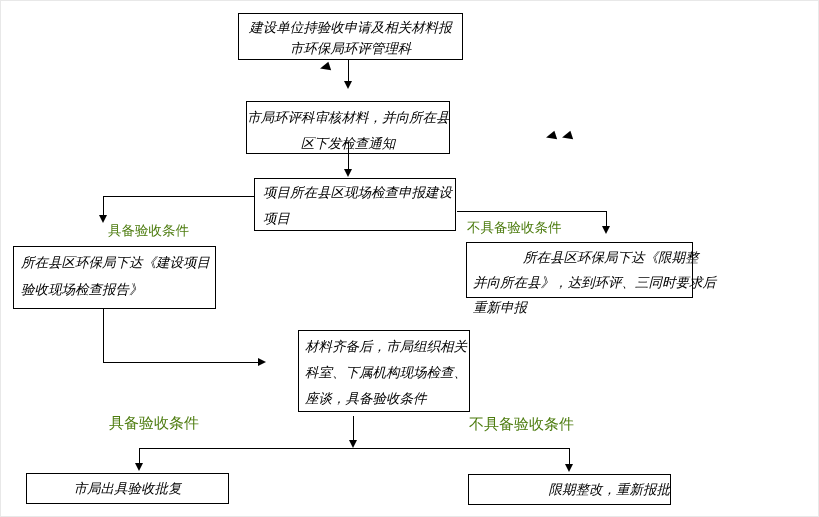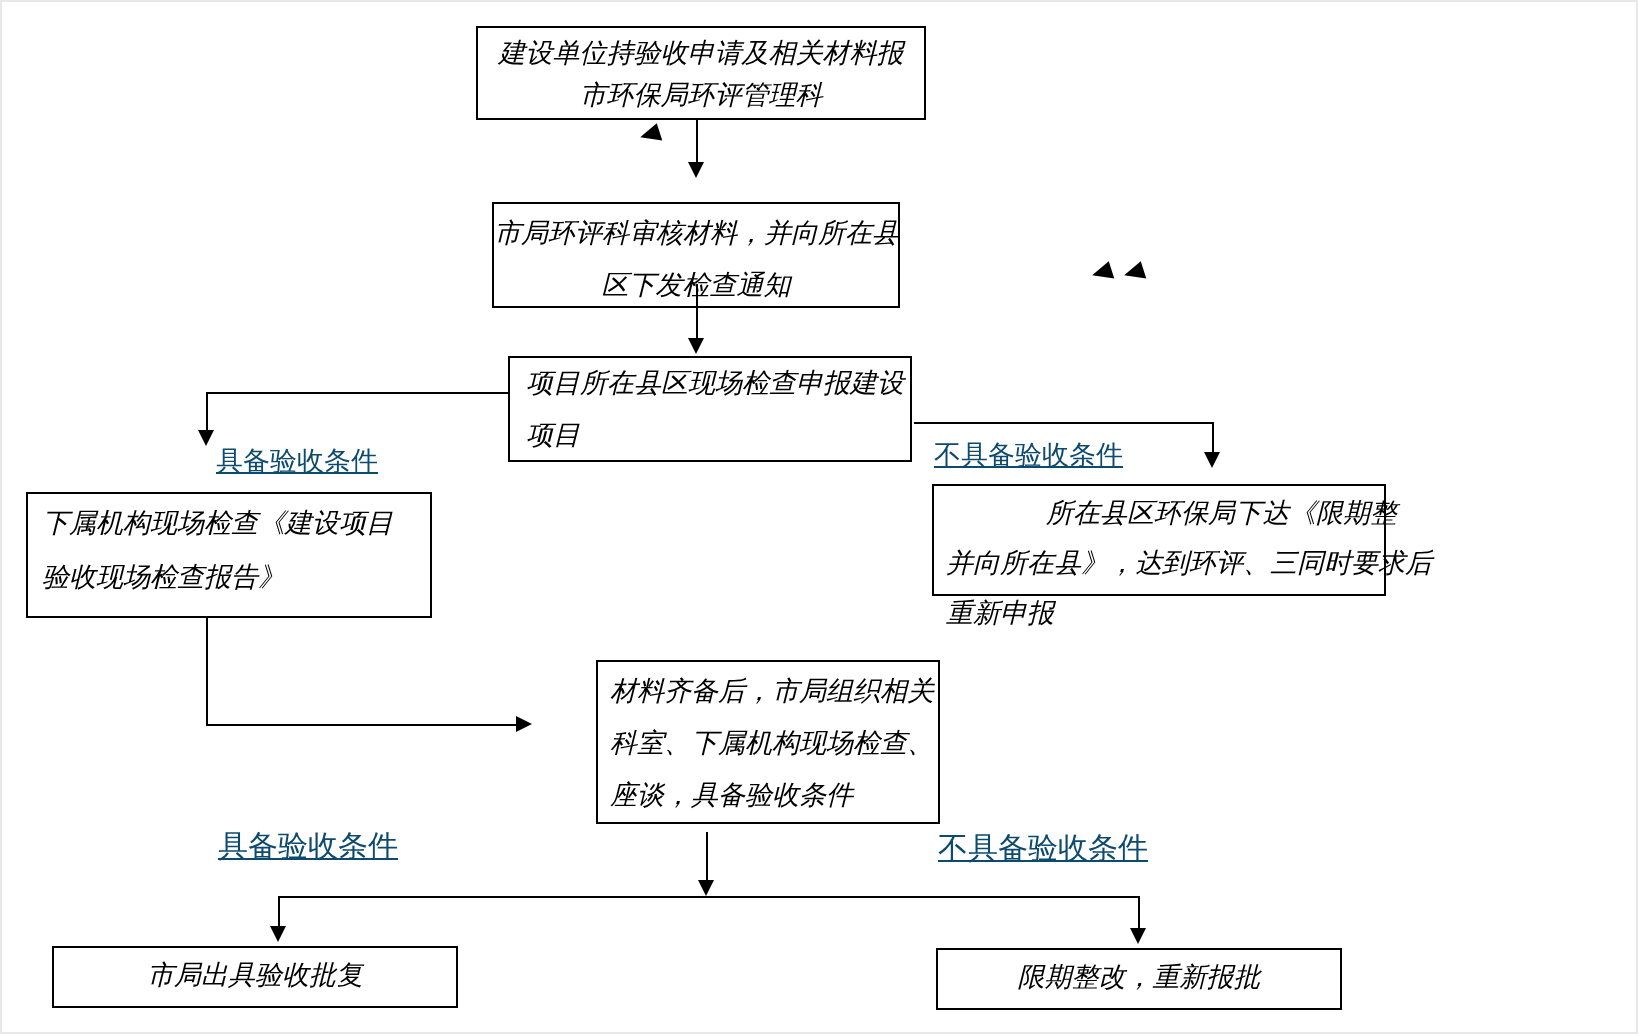--- a/index.html
+++ b/index.html
@@ -7,21 +7,21 @@
     position:relative; width:819px; height:517px; background:#ffffff;
     font-family:"DejaVu Sans", sans-serif; color:#000;
     border:1px solid #e8e8e8; box-sizing:border-box; overflow:hidden;
   }
   .box {
     position:absolute; border:1px solid #000000; background:#ffffff;
     font-size:13.5px; color:#000000; box-sizing:border-box;font-style:italic;
   }
   .box div { white-space:nowrap; }
   .center { text-align:center; }
-  .lbl { position:absolute; font-size:13.5px; color:#0c4a6e; white-space:nowrap;text-decoration:underline; }
+  .lbl { position:absolute; font-size:13.5px; color:#4d7c0f; white-space:nowrap; }
   .lbl-lg { font-size:15px; }
   .vline { position:absolute; width:1px; background:#000; }
   .hline { position:absolute; height:1px; background:#000; }
   .tri { position:absolute; width:0; height:0; }
   .tri-down { border-left:4px solid transparent; border-right:4px solid transparent; border-top:8px solid #000; }
   .tri-right { border-top:4px solid transparent; border-bottom:4px solid transparent; border-left:8px solid #000; }
   .tri-left { border-top:4px solid transparent; border-bottom:5px solid transparent; border-right:10px solid #000; transform:rotate(-18deg); }
   
   #rightbox div:first-child { padding-left:50px; }
 </style>
@@ -39,41 +39,41 @@
       <div>市局环评科审核材料，并向所在县</div>
       <div>区下发检查通知</div>
     </div>
 
   <div class="box" id="box3" style="left:253px; top:177px; width:202px; height:53px; line-height:26px; padding-left:8px;">
       <div>项目所在县区现场检查申报建设</div>
       <div>项目</div>
     </div>
 
   <div class="box" id="leftbox" style="left:12px; top:245px; width:203px; height:63px; line-height:27px; padding-left:7px; padding-top:2px;">
-      <div>下属机构现场检查《建设项目</div>
+      <div>所在县区环保局下达《建设项目</div>
       <div>验收现场检查报告》</div>
     </div>
 
   <div class="box" id="rightbox" style="left:465px; top:241px; width:227px; height:56px; line-height:25px; padding-left:6px; padding-top:2px;">
       <div>所在县区环保局下达《限期整</div>
       <div>并向所在县》，达到环评、三同时要求后</div>
       <div>重新申报</div>
     </div>
 
   <div class="box" id="midbox" style="left:265px; top:329px; width:172px; height:82px; line-height:26px; padding-left:6px; padding-top:2px;margin-left:32px;">
       <div>材料齐备后，市局组织相关</div>
       <div>科室、下属机构现场检查、</div>
       <div>座谈，具备验收条件</div>
     </div>
 
   <div class="box center" id="botleft" style="left:25px; top:472px; width:203px; height:31px; line-height:29px;">
       <div>市局出具验收批复</div>
     </div>
 
-  <div class="box center" id="botright" style="left:467px; top:473px; width:203px; height:31px; line-height:29px;">
+  <div class="box center" id="botright" style="left:467px; top:473px; width:203px; height:31px; line-height:29px;text-align:right;">
       <div>限期整改，重新报批</div>
     </div>
 
   <span class="lbl" style="left:107px; top:221px;">具备验收条件</span>
   <span class="lbl" style="left:466px; top:218px;">不具备验收条件</span>
   <span class="lbl lbl-lg" style="left:108px; top:413px;">具备验收条件</span>
   <span class="lbl lbl-lg" style="left:468px; top:414px;">不具备验收条件</span>
 
   <div class="vline" style="left:347px; top:59px; height:22px;"></div>
   <div class="tri tri-down" style="left:343px; top:80px;"></div>

